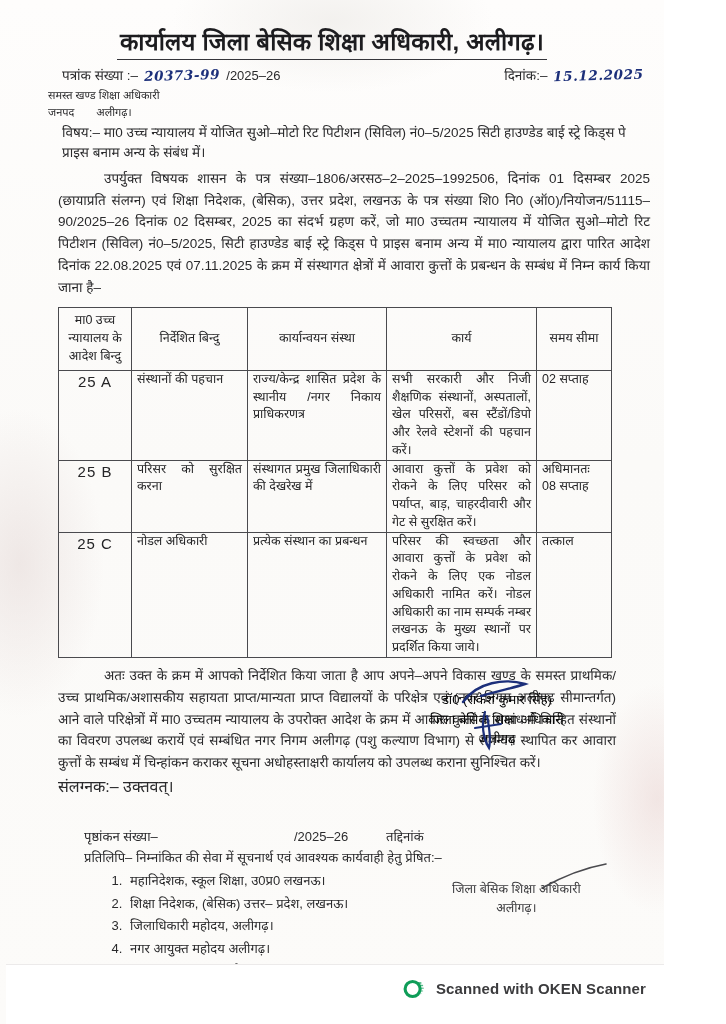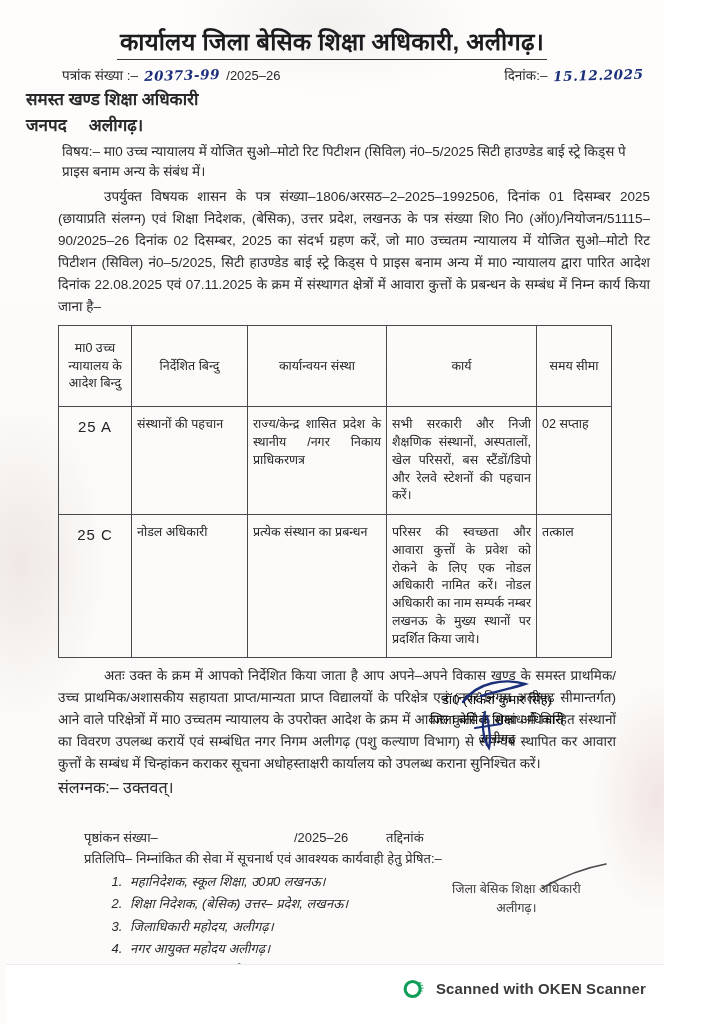--- a/index.html
+++ b/index.html
@@ -68,24 +68,23 @@
     font-style: italic;
     color: #1c2f7a;
     font-weight: 700;
     letter-spacing: 0.6px;
     transform: rotate(-1.6deg);
     display: inline-block;
   }
   .ref-year { font-size: 13px; color: #2a2a2c; }
 
   .addr-block {
-    padding: 3px 0 0 26px;
-    font-size: 17px;
+    padding: 3px 0 0 48px;
+    font-size: 11px;
     line-height: 1.55;
-    font-weight: bold;
   }
   .addr-line2 { display: flex; gap: 22px; }
 
   .subject {
     padding: 2px 14px 0 62px;
     font-size: 13.5px;
     line-height: 1.5;
   }
   .subject-label { display: inline-block; }
   .subject-body { display: inline; }
@@ -103,21 +102,21 @@
   .tbl-wrap { padding: 8px 52px 0 58px; }
   table.main-tbl {
     width: 100%;
     border-collapse: collapse;
     font-size: 12.5px;
     color: #242426;
   }
   table.main-tbl th,
   table.main-tbl td {
     border: 1px solid #4a4a4e;
-    padding: 9px 5px;
+    padding: 0 5px;
     vertical-align: top;
     line-height: 1.42;
   }
   table.main-tbl th {
     text-align: center;
     font-weight: 400;
     vertical-align: middle;
     height: 62px;
   }
   .c-ref   { width: 62px;  text-align: center; }
@@ -179,21 +178,21 @@
   }
   .endorse-row .e1 { width: 210px; }
   .endorse-row .e2 { width: 92px; }
   .copy-line { padding-top: 1px; }
   ol.copy-list {
     margin: 2px 0 0 0;
     padding-left: 42px;
     font-size: 13px;
     line-height: 1.72;
   }
-  ol.copy-list li { padding-left: 4px; font-style: italic; }
+  ol.copy-list li { padding-left: 4px; }
 
   
   .sig-bottom {
     position: absolute;
     left: 452px;
     top: 880px;
     text-align: center;
     font-size: 12.5px;
     line-height: 1.5;
     color: #3a3a3d;
@@ -286,20 +285,27 @@
           </tr>
         </thead>
         <tbody>
           <tr class="row-a">
             <td class="c-ref">25 A</td>
             <td class="c-point just">संस्थानों की पहचान</td>
             <td class="c-org just">राज्य/केन्द्र शासित प्रदेश के स्थानीय /नगर निकाय प्राधिकरणत्र</td>
             <td class="c-work just">सभी सरकारी और निजी शैक्षणिक संस्थानों, अस्पतालों, खेल परिसरों, बस स्टैंडों/डिपो और रेलवे स्टेशनों की पहचान करें।</td>
             <td class="c-time">02 सप्ताह</td>
           </tr>
+          <tr class="row-b">
+            <td class="c-ref">25 B</td>
+            <td class="c-point just">परिसर को सुरक्षित करना</td>
+            <td class="c-org just">संस्थागत प्रमुख जिलाधिकारी की देखरेख में</td>
+            <td class="c-work just">आवारा कुत्तों के प्रवेश को रोकने के लिए परिसर को पर्याप्त, बाड़, चाहरदीवारी और गेट से सुरक्षित करें।</td>
+            <td class="c-time">अधिमानतः 08 सप्ताह</td>
+          </tr>
           <tr class="row-c">
             <td class="c-ref">25 C</td>
             <td class="c-point just">नोडल अधिकारी</td>
             <td class="c-org just">प्रत्येक संस्थान का प्रबन्धन</td>
             <td class="c-work just">परिसर की स्वच्छता और आवारा कुत्तों के प्रवेश को रोकने के लिए एक नोडल अधिकारी नामित करें। नोडल अधिकारी का नाम सम्पर्क नम्बर लखनऊ के मुख्य स्थानों पर प्रदर्शित किया जाये।</td>
             <td class="c-time">तत्काल</td>
           </tr>
         </tbody>
       </table>
     </div>

